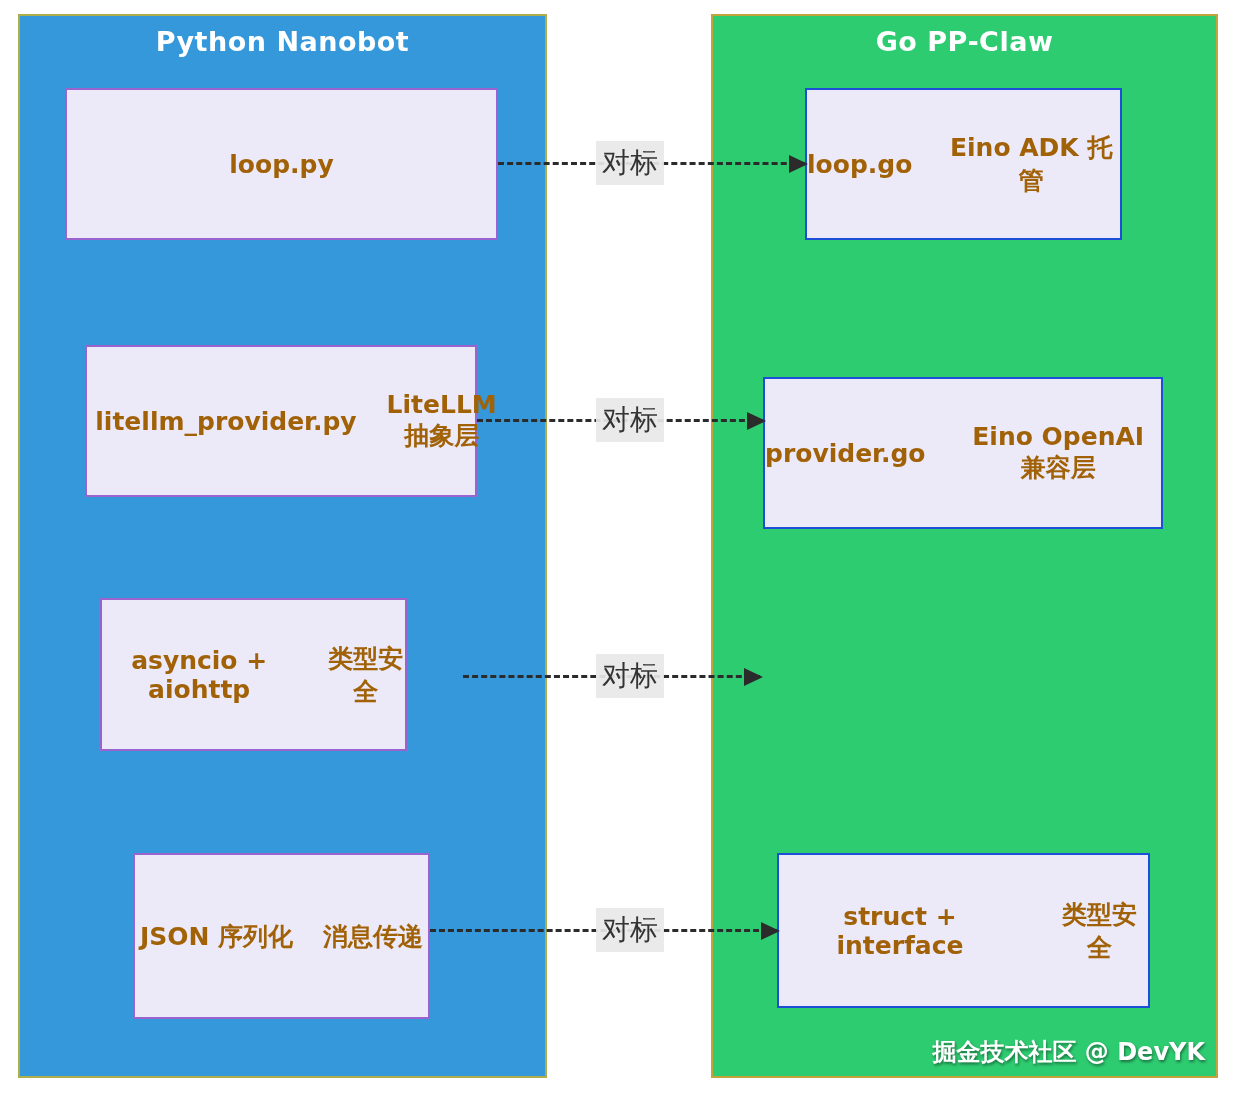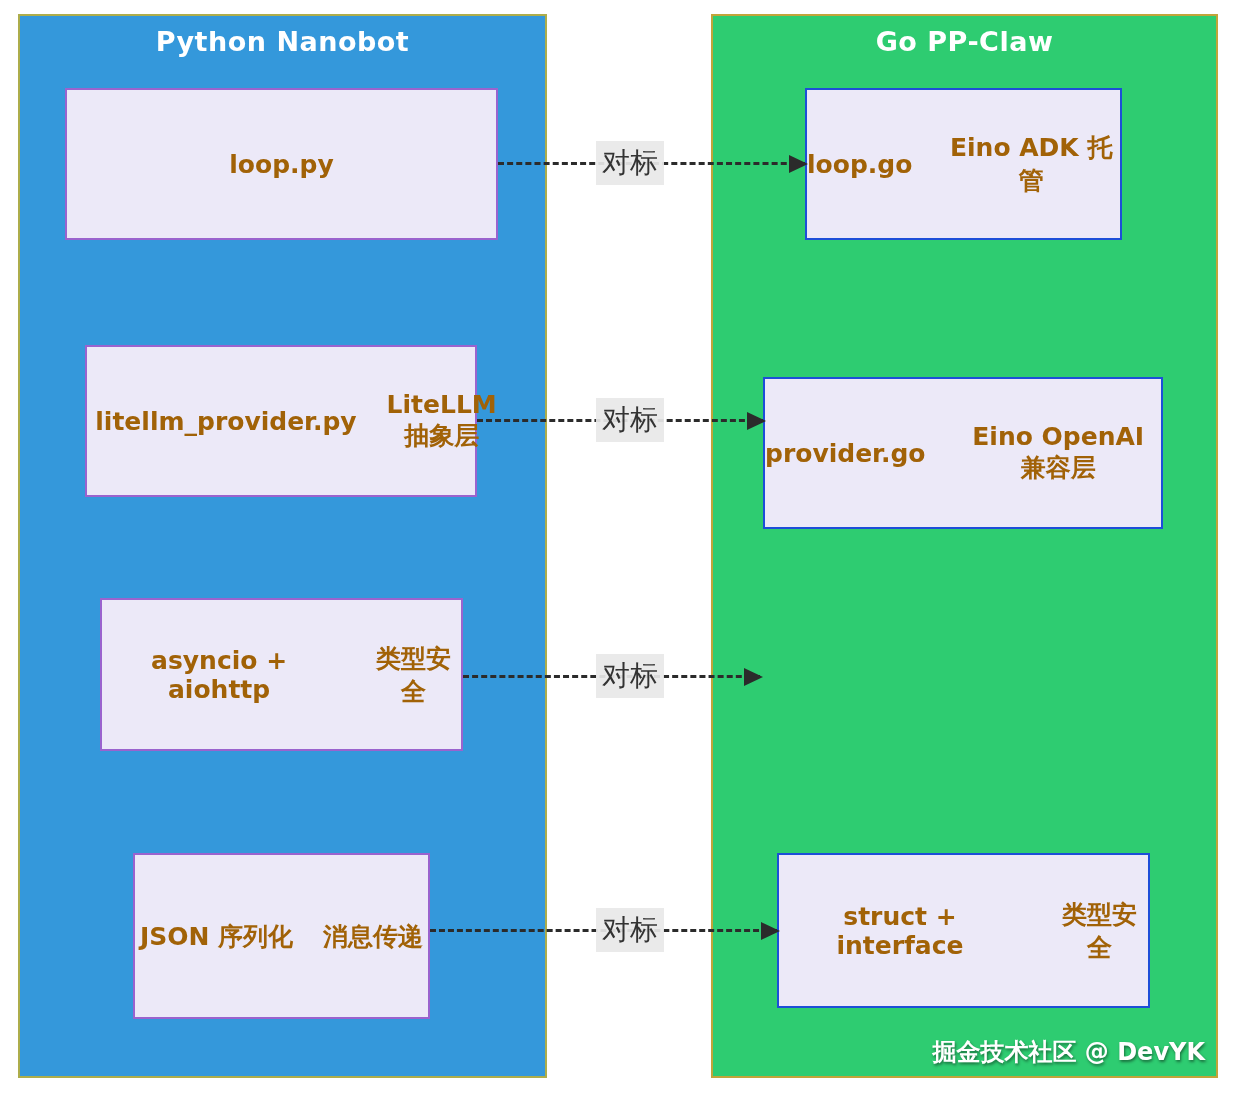--- a/index.html
+++ b/index.html
@@ -57,21 +57,21 @@
     font-size: 25px;
     font-weight: 600;
     text-align: center;
   }
   .node.l { border: 2px solid #9a63ce; }
   .node.r { border: 2px solid #1d4ed8; }
 
   
   #node-l0 { left: 65px;  top: 88px;  width: 433px; height: 152px; }
   #node-l1 { left: 85px;  top: 345px; width: 392px; height: 152px; padding-left: 30px; }
-  #node-l2 { left: 100px; top: 598px; width: 363px; height: 153px; }
+  #node-l2 { left: 100px; top: 598px; width: 307px; height: 153px; }
   #node-l3 { left: 133px; top: 853px; width: 297px; height: 166px; }
 
   #node-r0 { left: 805px; top: 88px;  width: 317px; height: 152px; }
   #node-r1 { left: 763px; top: 345px; width: 400px; height: 152px; margin-top: 32px; }
   #node-r2 { left: 760px; top: 600px; width: 406px; height: 152px; }
   #node-r3 { left: 777px; top: 853px; width: 373px; height: 155px; }
 
   
   .arrow {
     position: absolute;

